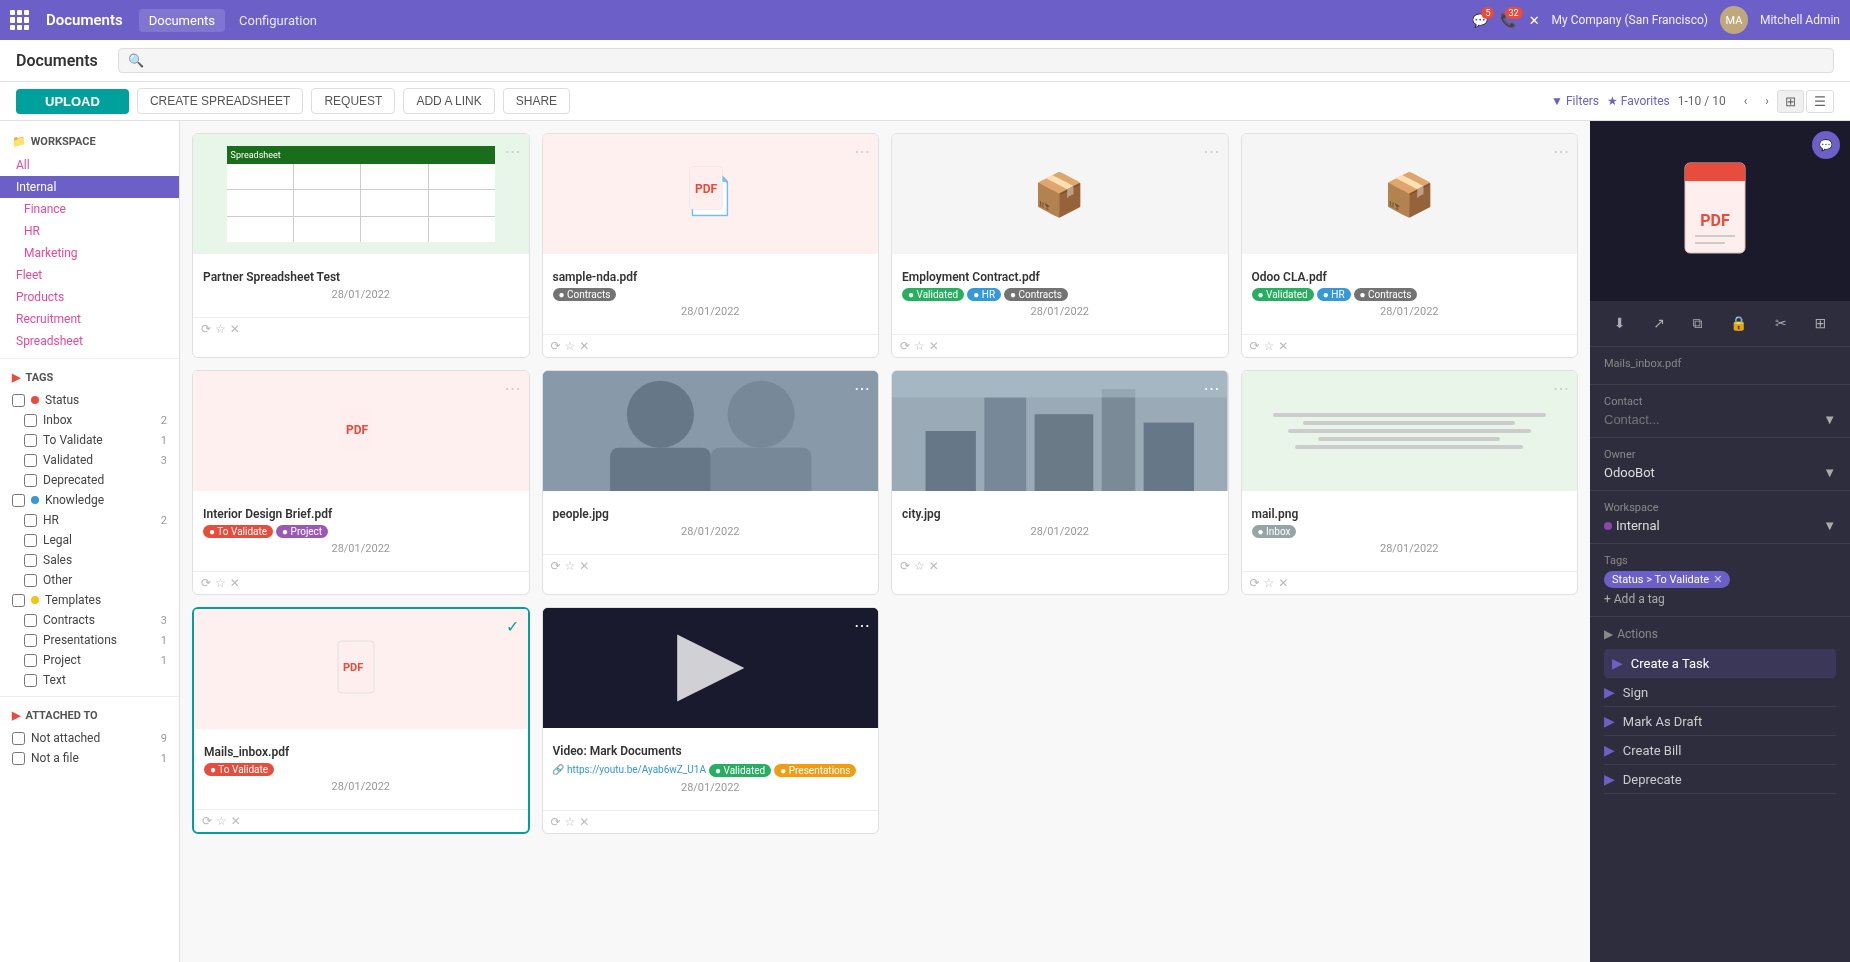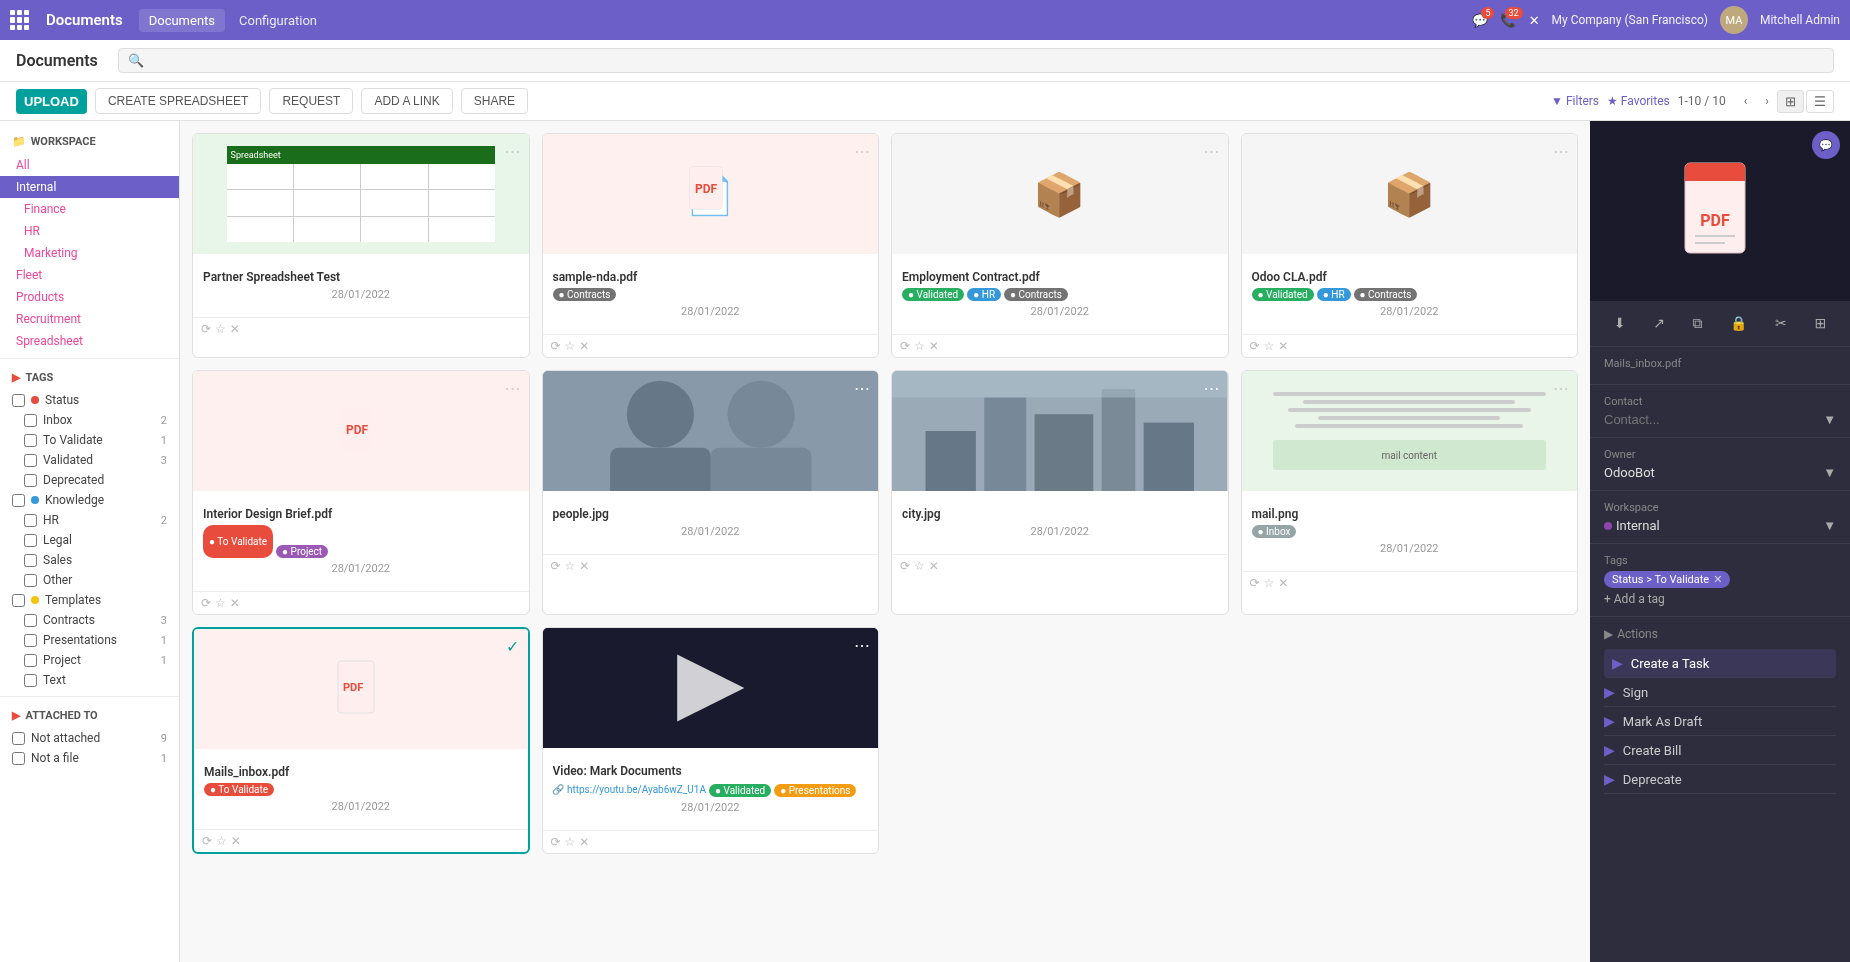--- a/index.html
+++ b/index.html
@@ -43,21 +43,21 @@
 
     
     .toolbar {
       background: white;
       padding: 6px 16px;
       display: flex;
       align-items: center;
       border-bottom: 1px solid #e0e0e0;
       gap: 8px;
     }
-    .btn-upload { background: #00a09d; color: white; border: none; padding: 5px 8px; border-radius: 4px; cursor: pointer; font-size: 13px; font-weight: 600; }
+    .btn-upload { background: #00a09d; color: white; border: none; padding: 5px 29px; border-radius: 4px; cursor: pointer; font-size: 13px; font-weight: 600; }
     .btn-outline { background: white; color: #555; border: 1px solid #ddd; padding: 5px 12px; border-radius: 4px; cursor: pointer; font-size: 12px; }
     .toolbar-right { margin-left: auto; display: flex; align-items: center; gap: 8px; }
     .filter-btn, .fav-btn { color: #6c5fc7; cursor: pointer; font-size: 12px; display: flex; align-items: center; gap: 3px; }
     .pagination { color: #666; font-size: 12px; display: flex; align-items: center; gap: 18px; }
     .view-toggle { display: flex; gap: 2px; }
     .view-btn { padding: 3px 7px; border: 1px solid #ddd; cursor: pointer; background: white; color: #666; border-radius: 3px; }
     .view-btn.active { background: #f0f0f0; }
 
     
     .main-layout {
@@ -139,21 +139,21 @@
     .pdf-icon { font-size: 40px; color: #e74c3c; }
     .doc-info { padding: 16px 10px; }
     .doc-name { font-size: 12px; font-weight: 600; color: #333; margin-bottom: 4px; white-space: nowrap; overflow: hidden; text-overflow: ellipsis; }
     .doc-tags { display: flex; flex-wrap: wrap; gap: 3px; margin-bottom: 4px; }
     .doc-tag { font-size: 10px; padding: 1px 6px; border-radius: 10px; color: white; display: flex; align-items: center; gap: 3px; }
     .tag-contracts { background: #737373; }
     .tag-validated { background: #27ae60; }
     .tag-hr { background: #3498db; text-align: right; }
     .tag-inbox { background: #95a5a6; }
     .tag-to-validate { background: #e74c3c; }
-    .tag-project { background: #9b59b6; margin-top: 20px; }
+    .tag-project { background: #9b59b6; }
     .tag-presentations { background: #f39c12; }
     .doc-date { font-size: 11px; color: #999; text-align: center; }
     .doc-actions { display: flex; align-items: center; gap: 4px; padding: 4px 8px; border-top: 1px solid #eee; }
     .doc-action-icon { color: #bbb; cursor: pointer; font-size: 12px; }
     .card-menu { position: absolute; top: 8px; right: 8px; color: #ccc; cursor: pointer; font-size: 16px; }
     .card-check-done { position: absolute; top: 8px; right: 8px; color: #00a09d; font-size: 16px; }
     .video-thumb { background: #1a1a2e; display: flex; align-items: center; justify-content: center; }
 
     
     .right-panel {
@@ -558,23 +558,20 @@
         </div>
       </div>
 
       <div class="doc-card">
         <div class="doc-thumbnail" style="background:#e8f5e8;position:relative;flex-direction:column;gap:4px;padding:16px;">
           <div style="height:4px;background:#ccc;border-radius:2px;width:90%;"></div>
           <div style="height:4px;background:#ccc;border-radius:2px;width:70%;"></div>
           <div style="height:4px;background:#ccc;border-radius:2px;width:80%;"></div>
           <div style="height:4px;background:#ccc;border-radius:2px;width:60%;"></div>
           <div style="height:4px;background:#ccc;border-radius:2px;width:75%;"></div>
-          <div style="height:30px;background:#d0e8d0;border-radius:3px;width:90%;margin-top:8px;display:flex;align-items:center;justify-content:center;">
-            <span style="font-size:10px;color:#666;">mail content</span>
-          </div>
           <span class="card-menu">⋯</span>
         </div>
         <div class="doc-info">
           <div class="doc-name">mail.png</div>
           <div class="doc-tags">
             <span class="doc-tag tag-inbox">● Inbox</span>
           </div>
           <div class="doc-date">28/01/2022</div>
         </div>
         <div class="doc-actions">

